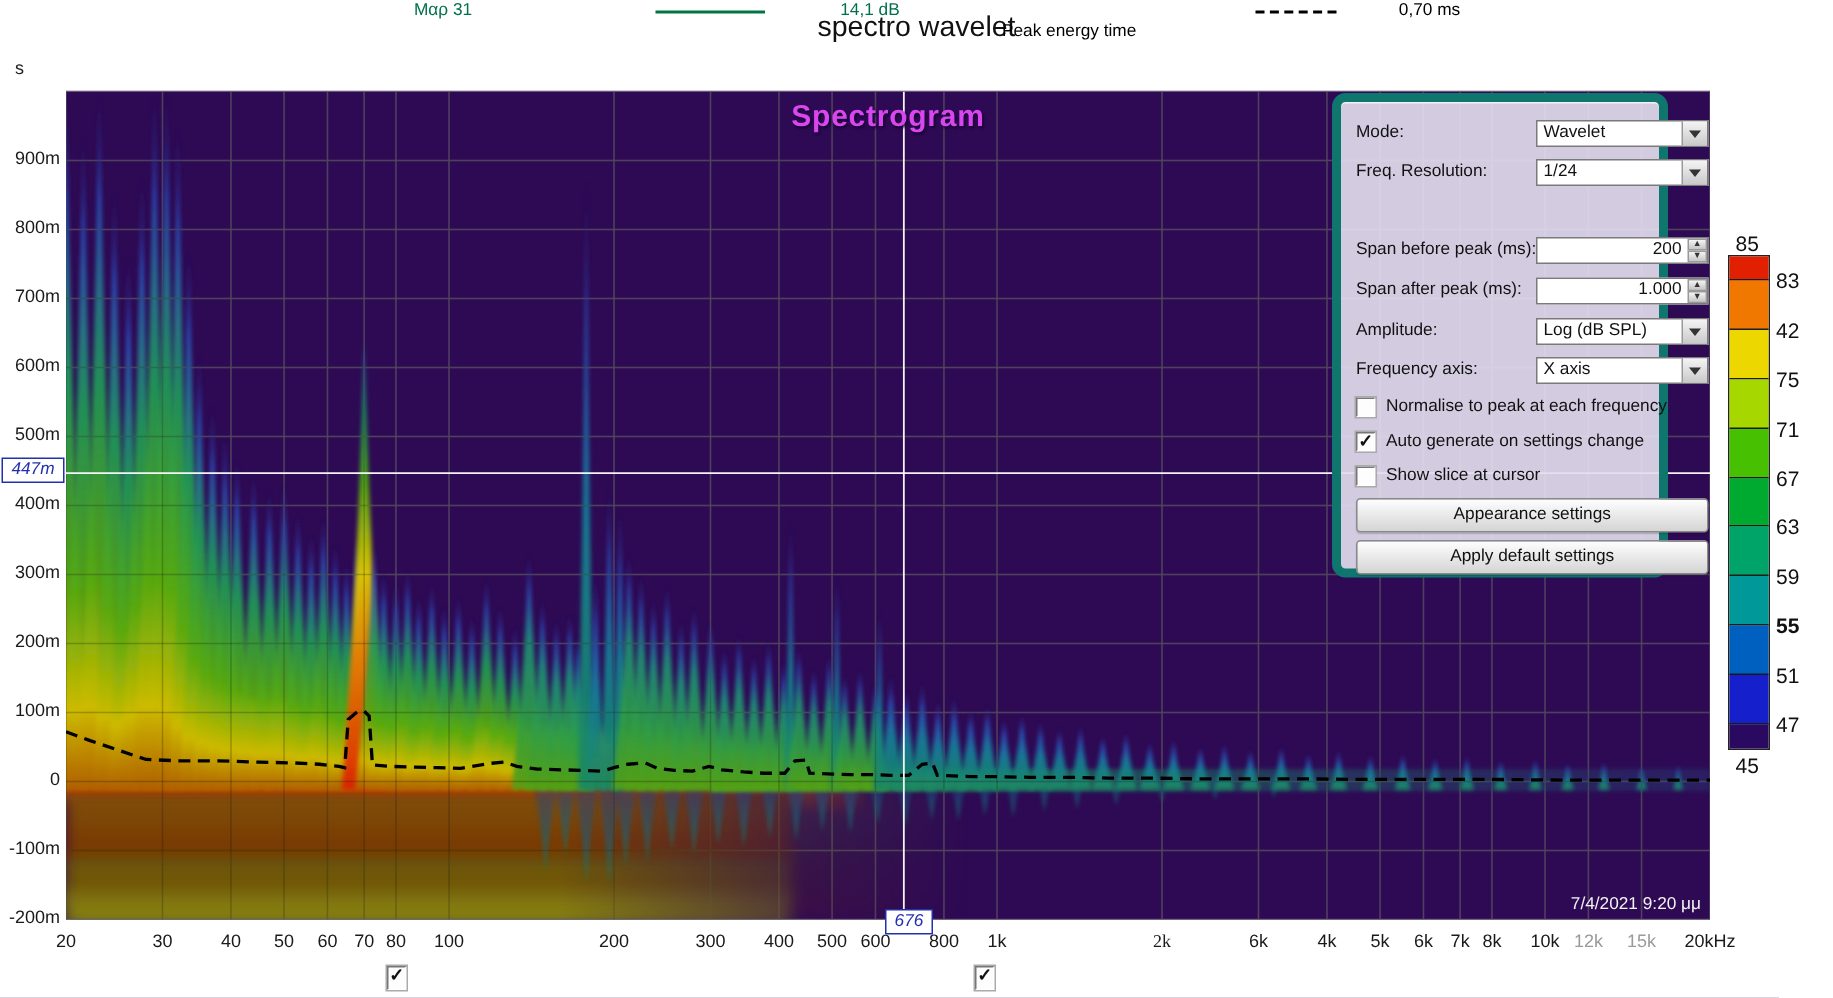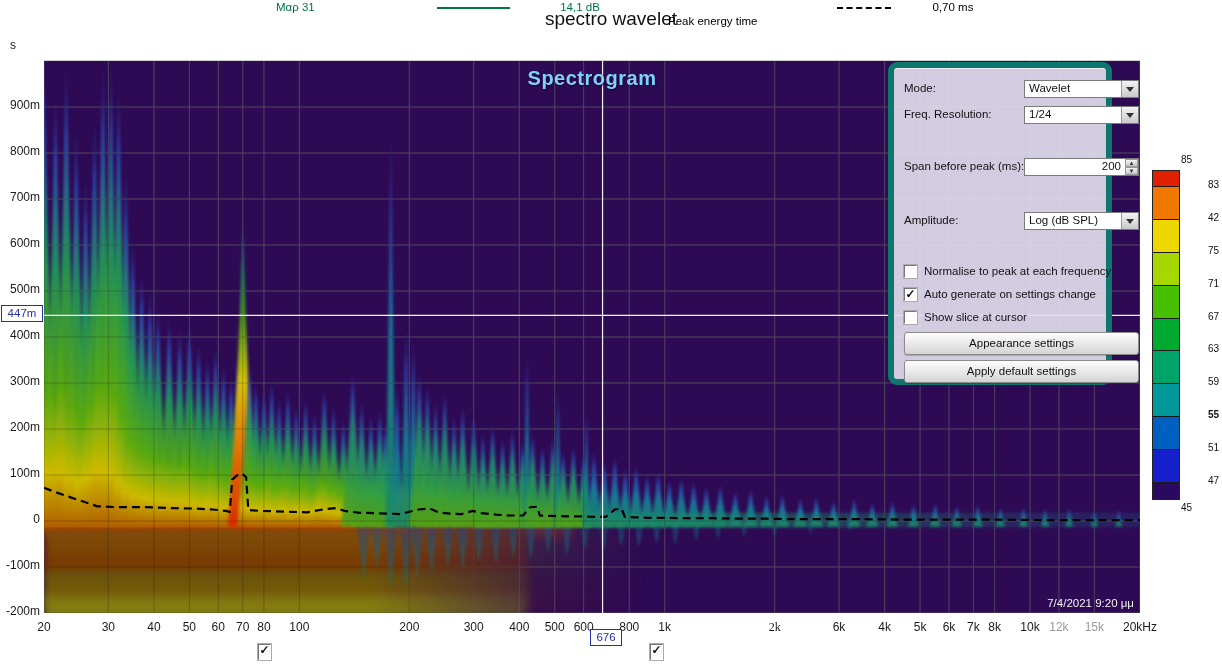--- a/index.html
+++ b/index.html
@@ -5,36 +5,36 @@
   html,body{margin:0;padding:0;background:#fff;}
   .page{position:relative;width:1222px;height:665px;background:#fff;overflow:hidden;
         font-family:"Liberation Sans",sans-serif;-webkit-font-smoothing:antialiased;}
   .title{position:absolute;top:8px;left:0;width:1222px;text-align:center;
          font-size:19px;color:#111;}
   .yunit{position:absolute;left:10px;top:38px;font-size:12px;color:#222;}
   #plot{position:absolute;left:44px;top:60px;width:1096px;height:552px;background:#2e0a54;
         border-top:1px solid #cfcfcf;}
   #chart{position:absolute;left:0;top:0;}
   .heading{position:absolute;left:0;top:6px;width:1096px;text-align:center;
-           font-size:20px;font-weight:bold;color:#7dd3fc;letter-spacing:.5px;
+           font-size:20px;font-weight:bold;color:#d946ef;letter-spacing:.5px;
            text-shadow:1px 1px 2px #14042e;}
   .stamp{position:absolute;right:6px;bottom:4px;font-size:11.5px;color:#f2f2f2;}
   .cursor-label{position:absolute;background:#fff;border:1px solid #2230b0;color:#2230b0;
-                font-size:11.5px;text-align:center;line-height:15px;z-index:6;}
+                font-size:11.5px;text-align:center;line-height:15px;z-index:6;font-style:italic;}
   #cursor-time{left:1px;top:305px;width:40px;height:15px;}
-  #cursor-freq{left:590px;top:629px;width:30px;height:15px;}
+  #cursor-freq{left:590px;top:606px;width:30px;height:15px;}
   .ytick{position:absolute;right:2px;font-size:12px;color:#1a1a1a;text-align:right;white-space:nowrap;}
   .xtick{position:absolute;top:620px;font-size:12px;color:#1a1a1a;transform:translateX(-50%);white-space:nowrap;}
   .xtick.muted{color:#9a9a9a;}
   
   #scale{position:absolute;left:1146px;top:156px;width:72px;height:372px;}
   #scalebar{position:absolute;left:6px;top:14px;width:26px;height:328px;border:1px solid #222;}
   .band{width:100%;box-sizing:border-box;border-bottom:1px solid #1a1a1a;}
   .band:last-child{border-bottom:none;}
-  .scalelab{position:absolute;font-size:10px;color:#111;margin-left:24px;}
+  .scalelab{position:absolute;font-size:14px;color:#111;}
   
   #panel{position:absolute;left:888px;top:62px;width:224px;height:323px;box-sizing:border-box;
          background:rgba(226,221,238,0.92);border:6px solid #0f766e;border-radius:9px;
          box-shadow:inset 0 1px 0 rgba(255,255,255,.7);}
   .prow{position:absolute;left:0;width:100%;height:18px;}
   .plabel{position:absolute;left:10px;top:2px;font-size:11.5px;color:#111;}
   .combo{position:absolute;left:130px;top:0;width:115px;height:18px;background:#fff;
          border:1px solid #7a7a7a;box-sizing:border-box;}
   .combo .val{position:absolute;left:4px;top:1px;font-size:11.5px;color:#111;}
   .combo .arrowbtn{position:absolute;right:0;top:0;width:16px;height:16px;
@@ -450,24 +450,43 @@
       <div class="prow" style="top: 90px;">
         <div class="plabel">Span before peak (ms):</div>
         <div class="spin">
           <div class="val">200</div>
           <div class="spinbtns">
             <div class="spinbtn" style="top: 0px;">▲</div>
             <div class="spinbtn" style="top: 8px;">▼</div>
           </div>
         </div>
       </div>
+      <div class="prow" style="top: 117px;">
+        <div class="plabel">Span after peak (ms):</div>
+        <div class="spin">
+          <div class="val">1.000</div>
+          <div class="spinbtns">
+            <div class="spinbtn" style="top: 0px;">▲</div>
+            <div class="spinbtn" style="top: 8px;">▼</div>
+          </div>
+        </div>
+      </div>
       <div class="prow" style="top: 144px;">
         <div class="plabel">Amplitude:</div>
         <div class="combo">
           <div class="val">Log (dB SPL)</div>
+          <div class="arrowbtn">
+            <div class="tri"></div>
+          </div>
+        </div>
+      </div>
+      <div class="prow" style="top: 170px;">
+        <div class="plabel">Frequency axis:</div>
+        <div class="combo">
+          <div class="val">X axis</div>
           <div class="arrowbtn">
             <div class="tri"></div>
           </div>
         </div>
       </div>
       <div class="checkrow" style="top: 197px;">
         <div class="cbox"></div>
         <div class="clabel">Normalise to peak at each frequency</div>
       </div>
       <div class="checkrow" style="top: 220px;">

